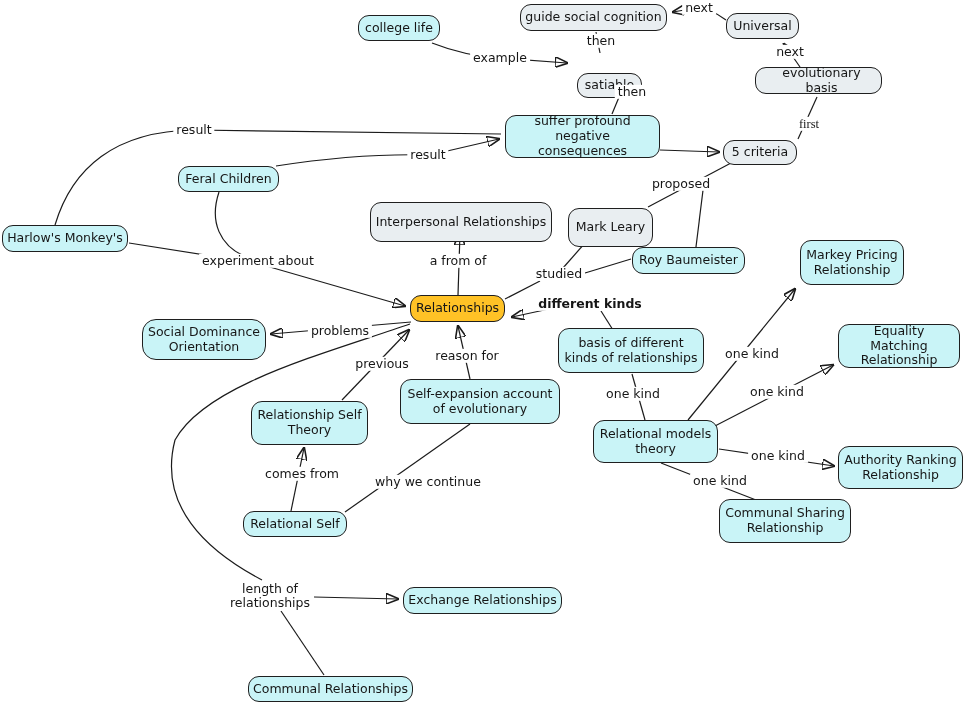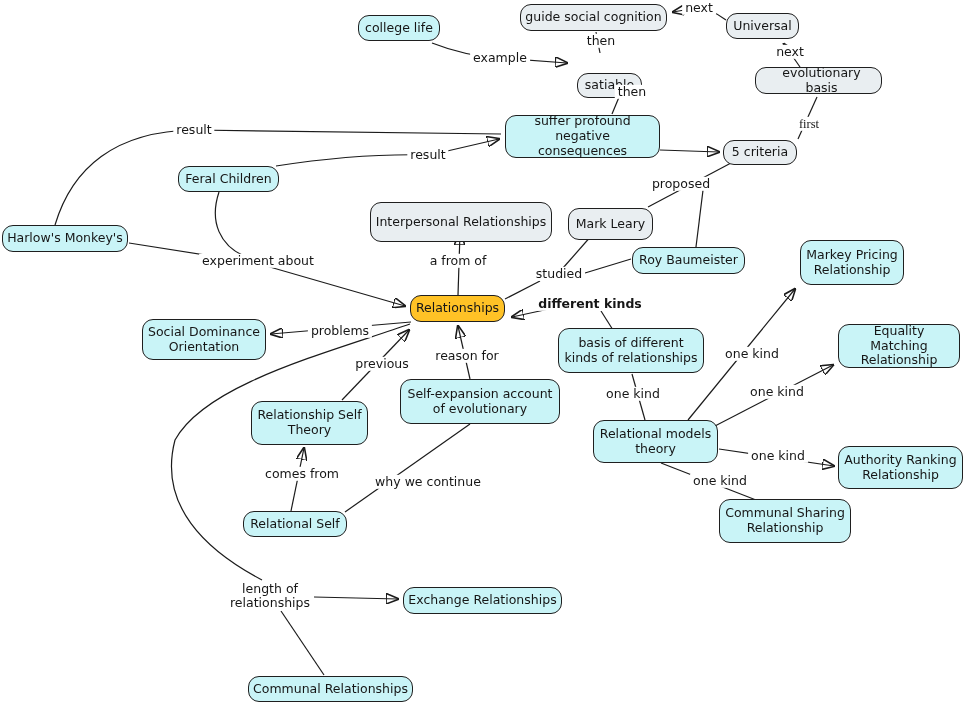--- a/index.html
+++ b/index.html
@@ -72,26 +72,26 @@
   <div class="node cyan" style="left:358px;top:15px;width:82px;height:26px;">college life</div>
   <div class="node gray" style="left:520px;top:4px;width:147px;height:27px;">guide social cognition</div>
   <div class="node gray" style="left:726px;top:13px;width:73px;height:26px;">Universal</div>
   <div class="node gray" style="left:577px;top:53px;width:65px;height:25px;margin-top:20px;">satiable</div>
   <div class="node gray" style="left:755px;top:67px;width:127px;height:27px;padding-left:10px;">evolutionary basis</div>
   <div class="node cyan" style="left:505px;top:115px;width:155px;height:43px;">suffer profound negative consequences</div>
   <div class="node gray" style="left:723px;top:140px;width:74px;height:25px;">5 criteria</div>
   <div class="node cyan" style="left:178px;top:166px;width:101px;height:26px;">Feral Children</div>
   <div class="node cyan" style="left:2px;top:225px;width:126px;height:27px;">Harlow's Monkey's</div>
   <div class="node gray" style="left:370px;top:202px;width:182px;height:40px;">Interpersonal Relationships</div>
-  <div class="node gray" style="left:568px;top:208px;width:85px;height:32px;">Mark Leary</div>
+  <div class="node gray" style="left:568px;top:208px;width:85px;height:39px;">Mark Leary</div>
   <div class="node cyan" style="left:632px;top:247px;width:113px;height:27px;">Roy Baumeister</div>
   <div class="node gold" style="left:410px;top:295px;width:95px;height:27px;">Relationships</div>
   <div class="node cyan" style="left:800px;top:240px;width:104px;height:45px;">Markey Pricing Relationship</div>
   <div class="node cyan" style="left:558px;top:328px;width:146px;height:45px;">basis of different kinds of relationships</div>
-  <div class="node cyan" style="left:142px;top:319px;width:124px;height:41px;">Social Dominance Orientation</div>
+  <div class="node cyan" style="left:142px;top:319px;width:124px;height:41px;border-radius:14px;">Social Dominance Orientation</div>
   <div class="node cyan" style="left:838px;top:324px;width:122px;height:44px;">Equality Matching Relationship</div>
   <div class="node cyan" style="left:251px;top:401px;width:117px;height:44px;">Relationship Self Theory</div>
   <div class="node cyan" style="left:400px;top:379px;width:160px;height:45px;">Self-expansion account of evolutionary</div>
   <div class="node cyan" style="left:593px;top:420px;width:125px;height:43px;">Relational models theory</div>
   <div class="node cyan" style="left:838px;top:446px;width:125px;height:43px;">Authority Ranking Relationship</div>
   <div class="node cyan" style="left:719px;top:499px;width:132px;height:44px;">Communal Sharing Relationship</div>
   <div class="node cyan" style="left:243px;top:511px;width:104px;height:26px;">Relational Self</div>
   <div class="node cyan" style="left:403px;top:587px;width:159px;height:27px;">Exchange Relationships</div>
   <div class="node cyan" style="left:248px;top:676px;width:165px;height:26px;">Communal Relationships</div>
 

